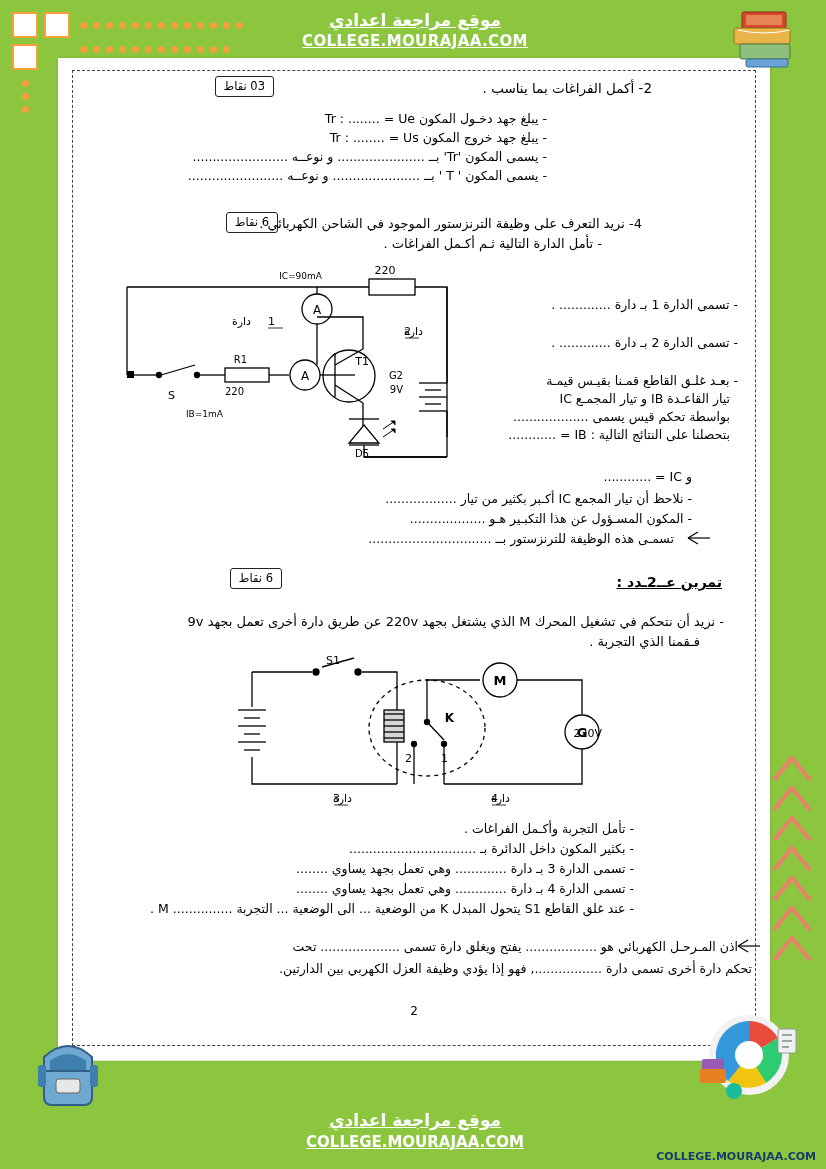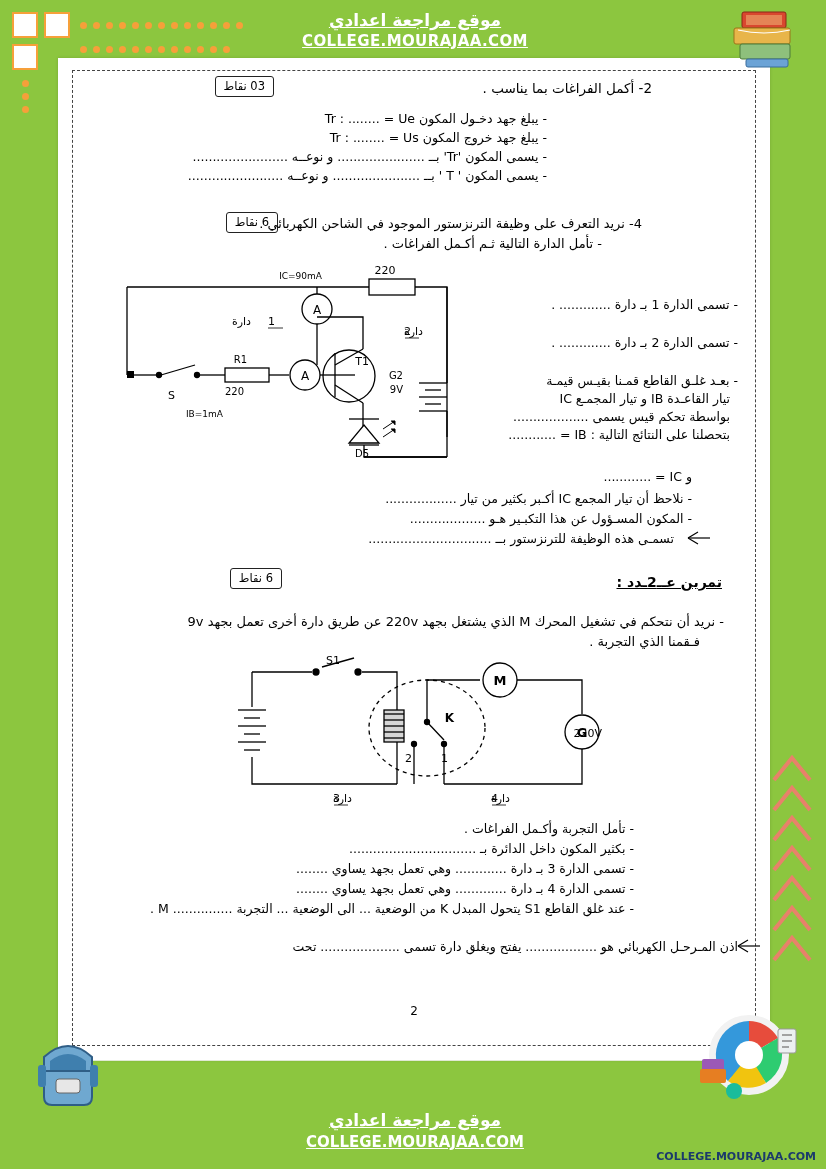--- a/index.html
+++ b/index.html
@@ -375,20 +375,21 @@
       <text x="288" y="150" font-size="11">دارة</text>
     </svg>
 
     <div class="line" style="right: 118px; top: 748px;">- تأمل التجربة  وأكـمل الفراغات .</div>
     <div class="line" style="right: 118px; top: 768px;">- بكثير المكون داخل الدائرة  بـ ................................</div>
     <div class="line" style="right: 118px; top: 788px;">- تسمى الدارة 3 بـ دارة ............. وهي تعمل بجهد يساوي ........</div>
     <div class="line" style="right: 118px; top: 808px;">- تسمى الدارة 4 بـ دارة ............. وهي تعمل بجهد يساوي ........</div>
     <div class="line" style="right: 118px; top: 828px;">- عند غلق القاطع S1 يتحول المبدل K من الوضعية ... الى الوضعية ...  التجربة ............... M .</div>
 
     <div class="line" style="right: 14px; top: 866px;">اذن المـرحـل الكهربائي هو  .................. يفتح ويغلق دارة تسمى .................... تحت</div>
+    <div class="line" style="right: 0px; top: 888px;">تحكم دارة   أخرى تسمى دارة ................., فهو إذا يؤدي وظيفة العزل الكهربي بين الدارتين.</div>
     <svg style="position:absolute; right:-10px; top:866px; width:30px; height:16px;" viewBox="0 0 30 16">
       <path d="M28 8 L6 8" stroke="#000" stroke-width="1.2" fill="none"></path>
       <path d="M6 8 L16 2 M6 8 L16 14" stroke="#000" stroke-width="1.2" fill="none"></path>
     </svg>
 
     <div class="pagenum" style="top: 930px;">2</div>
   </div>
 
   <svg class="chevrons" viewBox="0 0 44 230">
     <g fill="none" stroke="#e8826a" stroke-width="4">

